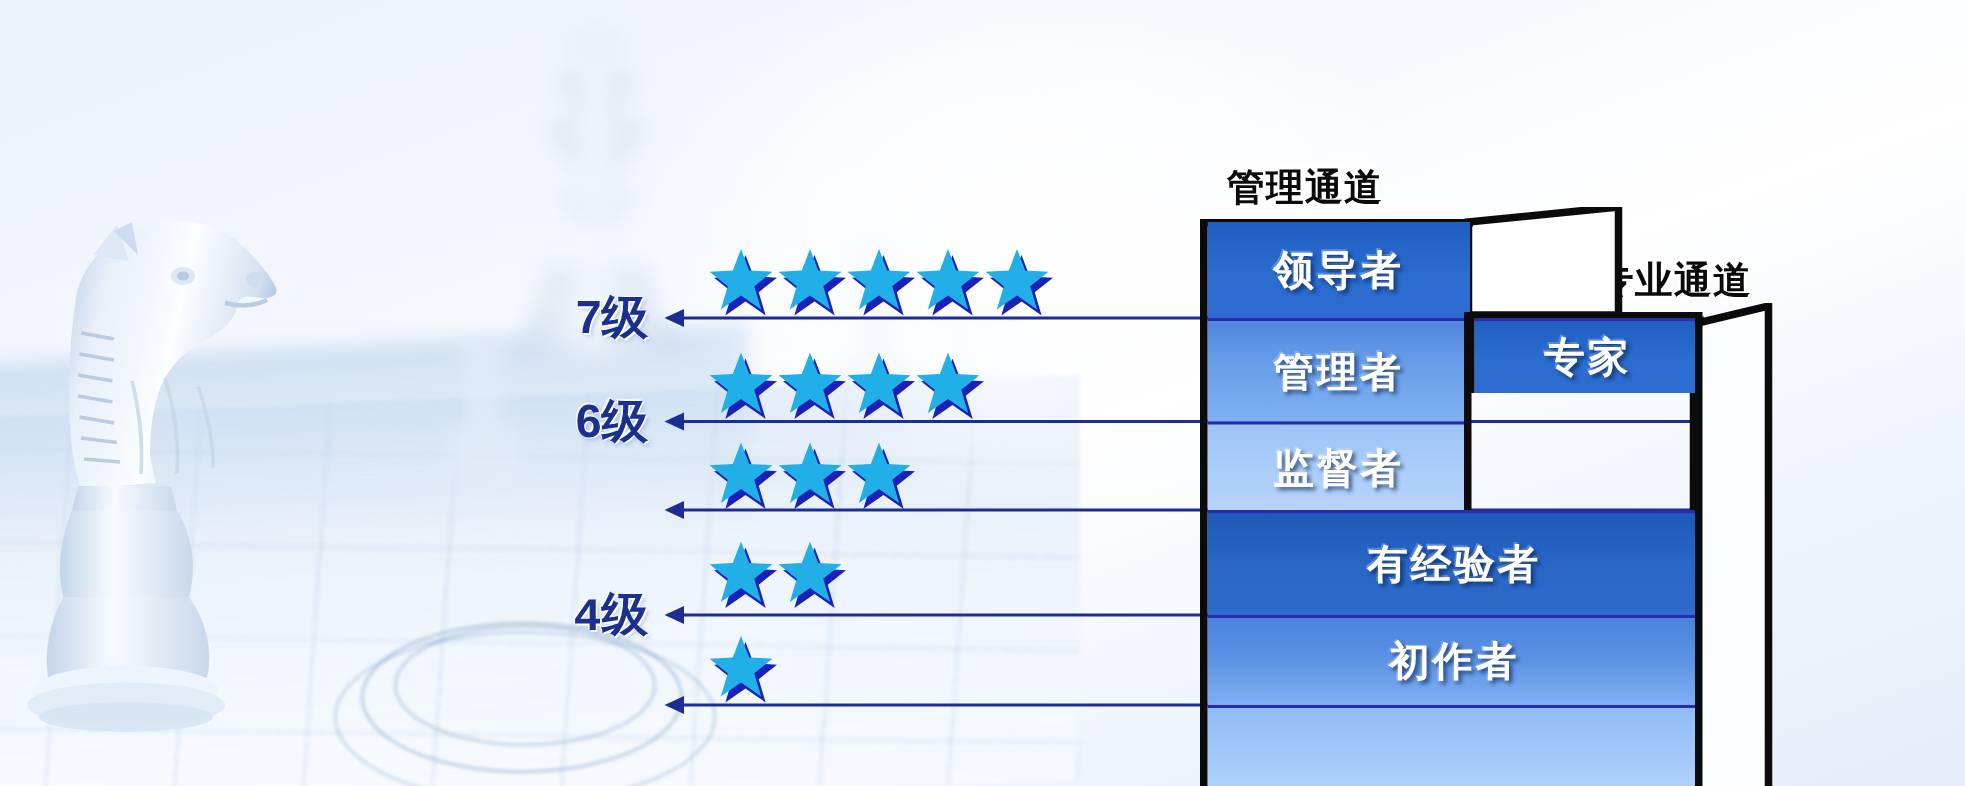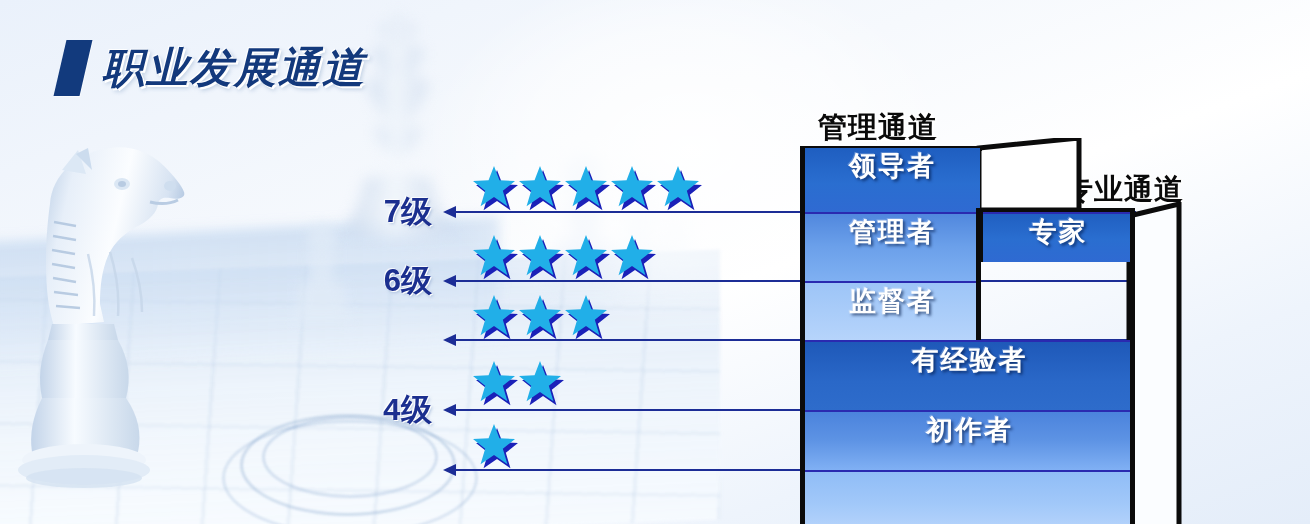--- a/index.html
+++ b/index.html
@@ -138,21 +138,21 @@
   .pyramid{position:absolute;left:800px;top:146px;width:510px;height:378px;}
 
   .band{
     position:absolute;
     border-left:5px solid #0b0b0b;
     border-right:0;
     box-sizing:border-box;
   }
   .band .inner{
     position:absolute;inset:0;
-    display:flex;align-items:flex-start;justify-content:center;
+    display:flex;align-items:center;justify-content:center;
     border-top:2px solid #2a2ab0;
     border-bottom:0;
   }
   .band-label{
     color:#ffffff;font-size:27px;font-weight:bold;letter-spacing:2px;
     text-shadow:2px 2px 3px rgba(0,24,70,.65),-1px -1px 0 rgba(255,255,255,.25);
     white-space:nowrap;
   }
 
   
@@ -168,21 +168,21 @@
   }
   .top-rule{position:absolute;height:5px;background:#0b0b0b;}
 
   
   .side3d{position:absolute;}
   .side3d svg{display:block;}
 
   
   .pyr-heading{
     position:absolute;
-    font-size:29px;font-weight:bold;color:#0a0a0a;letter-spacing:1px;
+    font-size:25px;font-weight:bold;color:#0a0a0a;letter-spacing:1px;
     text-shadow:
       1.5px 1.5px 0 #fff,-1.5px -1.5px 0 #fff,1.5px -1.5px 0 #fff,-1.5px 1.5px 0 #fff,
       0 0 6px rgba(255,255,255,.95);
     white-space:nowrap;
   }
 </style>
 </head>
 <body>
 
 <div id="stage">
@@ -322,24 +322,20 @@
         <path fill="url(#kb)" d="M24 272 Q10 300 14 326 L120 326 Q126 298 108 272 Z"></path>
         <ellipse cx="66" cy="334" rx="62" ry="16" fill="#eef4fb"></ellipse>
         <ellipse cx="66" cy="344" rx="66" ry="15" fill="#e2ecf7"></ellipse>
         <ellipse cx="66" cy="352" rx="58" ry="10" fill="#d4e2f1" opacity=".8"></ellipse>
       </svg>
     </div>
 
     <div class="glow"></div>
   </div>
 
-  <div class="title-wrap">
-    <div class="title-bar"></div>
-    <div class="title-text">职业发展通道</div>
-  </div>
 
   <div class="star-row" style="left:473px;top:208px;">
     <span class="star">
         <i class="sh"></i>
         <i class="fg"></i>
       </span>
     <span class="star">
         <i class="sh"></i>
         <i class="fg"></i>
       </span>

